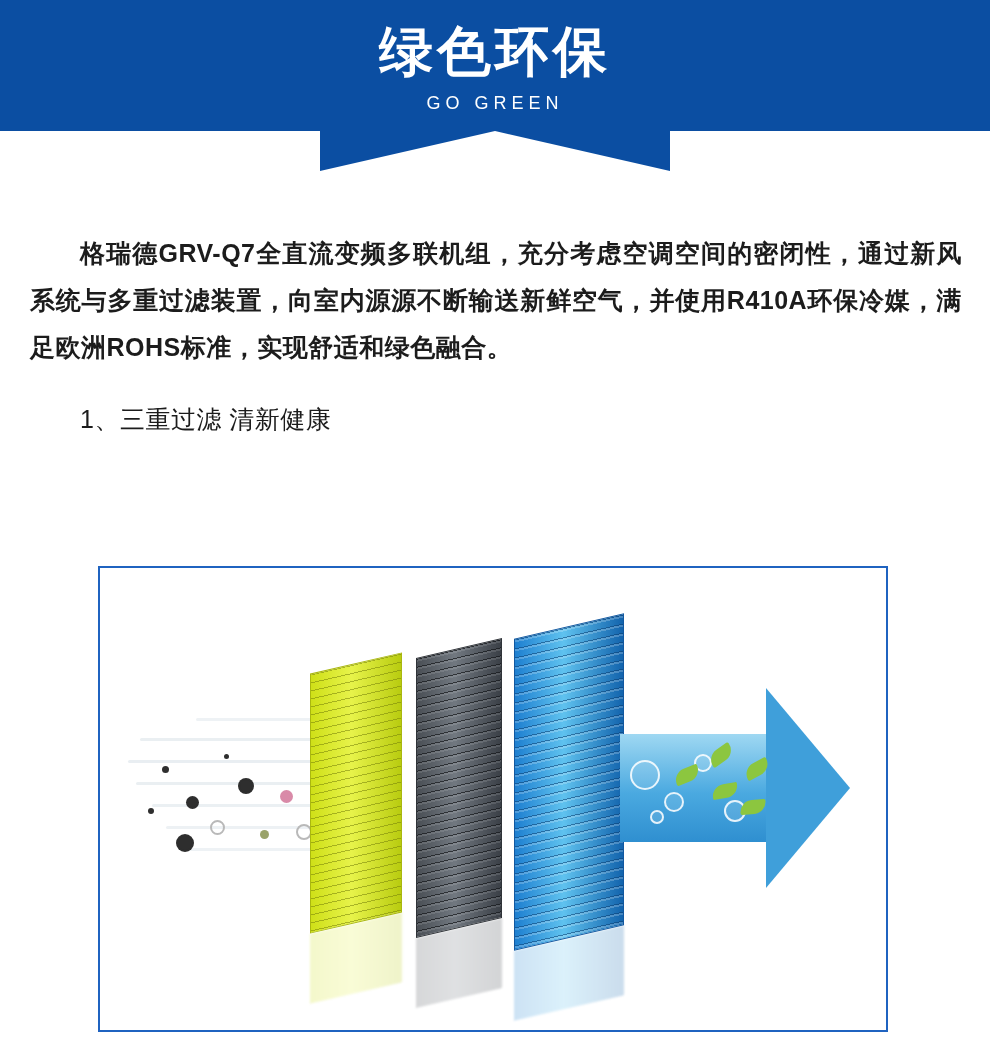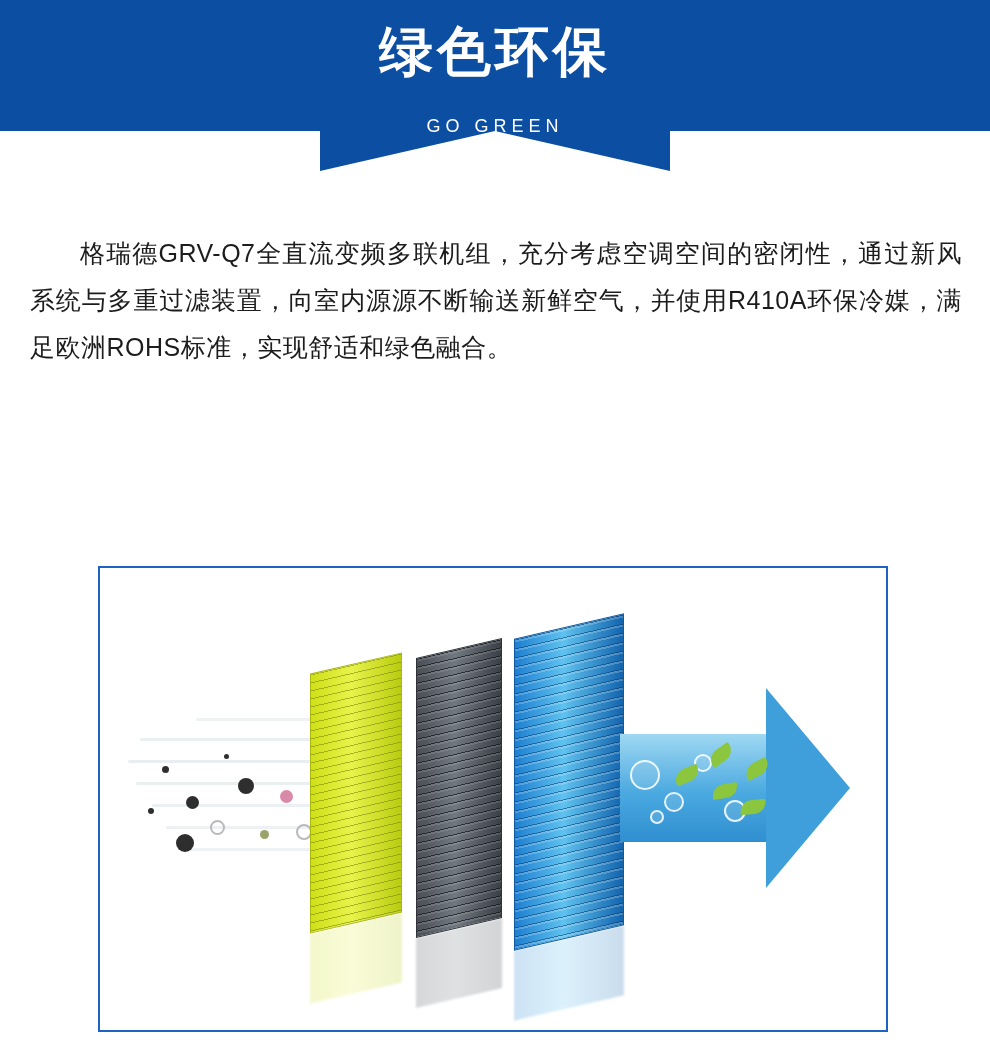--- a/index.html
+++ b/index.html
@@ -56,41 +56,41 @@
     position: absolute;
     left: 0;
     top: 92px;
     width: 990px;
     text-align: center;
     color: #ffffff;
     font-size: 18px;
     letter-spacing: 5px;
     font-weight: normal;
     line-height: 22px;
-    margin-top: 23px;
   }
 
   
   .content {
     position: absolute;
     left: 0;
     top: 175px;
     width: 990px;
   }
   .para {
     margin: 0;
     padding: 0 28px 0 30px;
     font-size: 25px;
     line-height: 47px;
     color: #1c1c1c;
     text-align: justify;
     letter-spacing: 0.5px;
   }
   .para.indent {
     text-indent: 50px;
+    font-weight: bold;
   }
   .para-lead { margin-top: 55px; }
   .heading {
     margin: 26px 0 0 0;
     padding: 0 28px 0 30px;
     font-size: 25px;
     line-height: 44px;
     color: #1c1c1c;
     text-indent: 50px;
     letter-spacing: 0.5px;
@@ -243,20 +243,21 @@
 
 <div class="banner">
   <div class="banner-bg"></div>
   <div class="banner-notch"></div>
   <div class="banner-title">绿色环保</div>
   <div class="banner-subtitle">GO GREEN</div>
 </div>
 
 <div class="content">
   <p class="para indent para-lead">格瑞德GRV-Q7全直流变频多联机组，充分考虑空调空间的密闭性，通过新风系统与多重过滤装置，向室内源源不断输送新鲜空气，并使用R410A环保冷媒，满足欧洲ROHS标准，实现舒适和绿色融合。</p>
+  <p class="heading">1、三重过滤 清新健康</p>
 </div>
 
 <div class="figure">
   <div class="fig-inner">
 
     <div class="streak" style="left:40px; top:170px; width:180px; opacity:.9;"></div>
     <div class="streak" style="left:28px; top:192px; width:205px; opacity:.95;"></div>
     <div class="streak" style="left:36px; top:214px; width:190px; opacity:.9;"></div>
     <div class="streak" style="left:52px; top:236px; width:170px; opacity:.85;"></div>
     <div class="streak" style="left:66px; top:258px; width:155px; opacity:.8;"></div>

